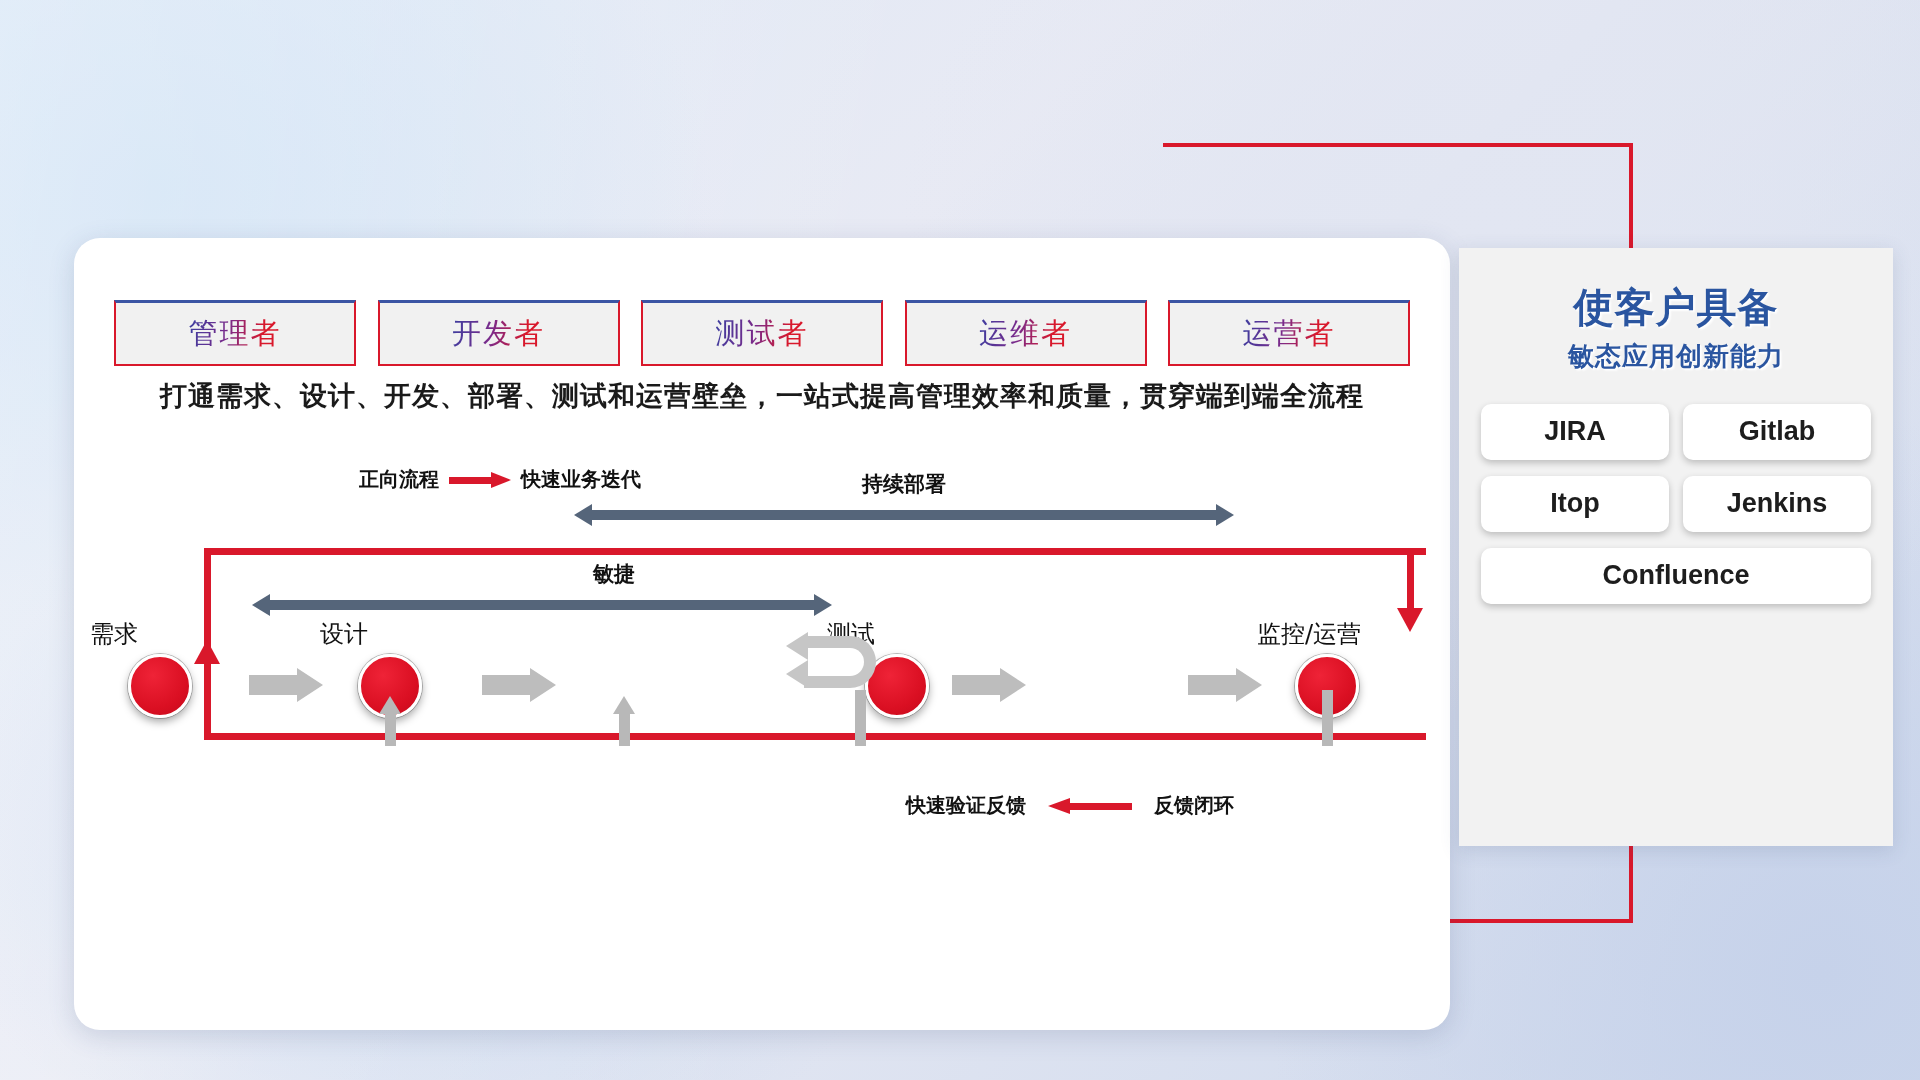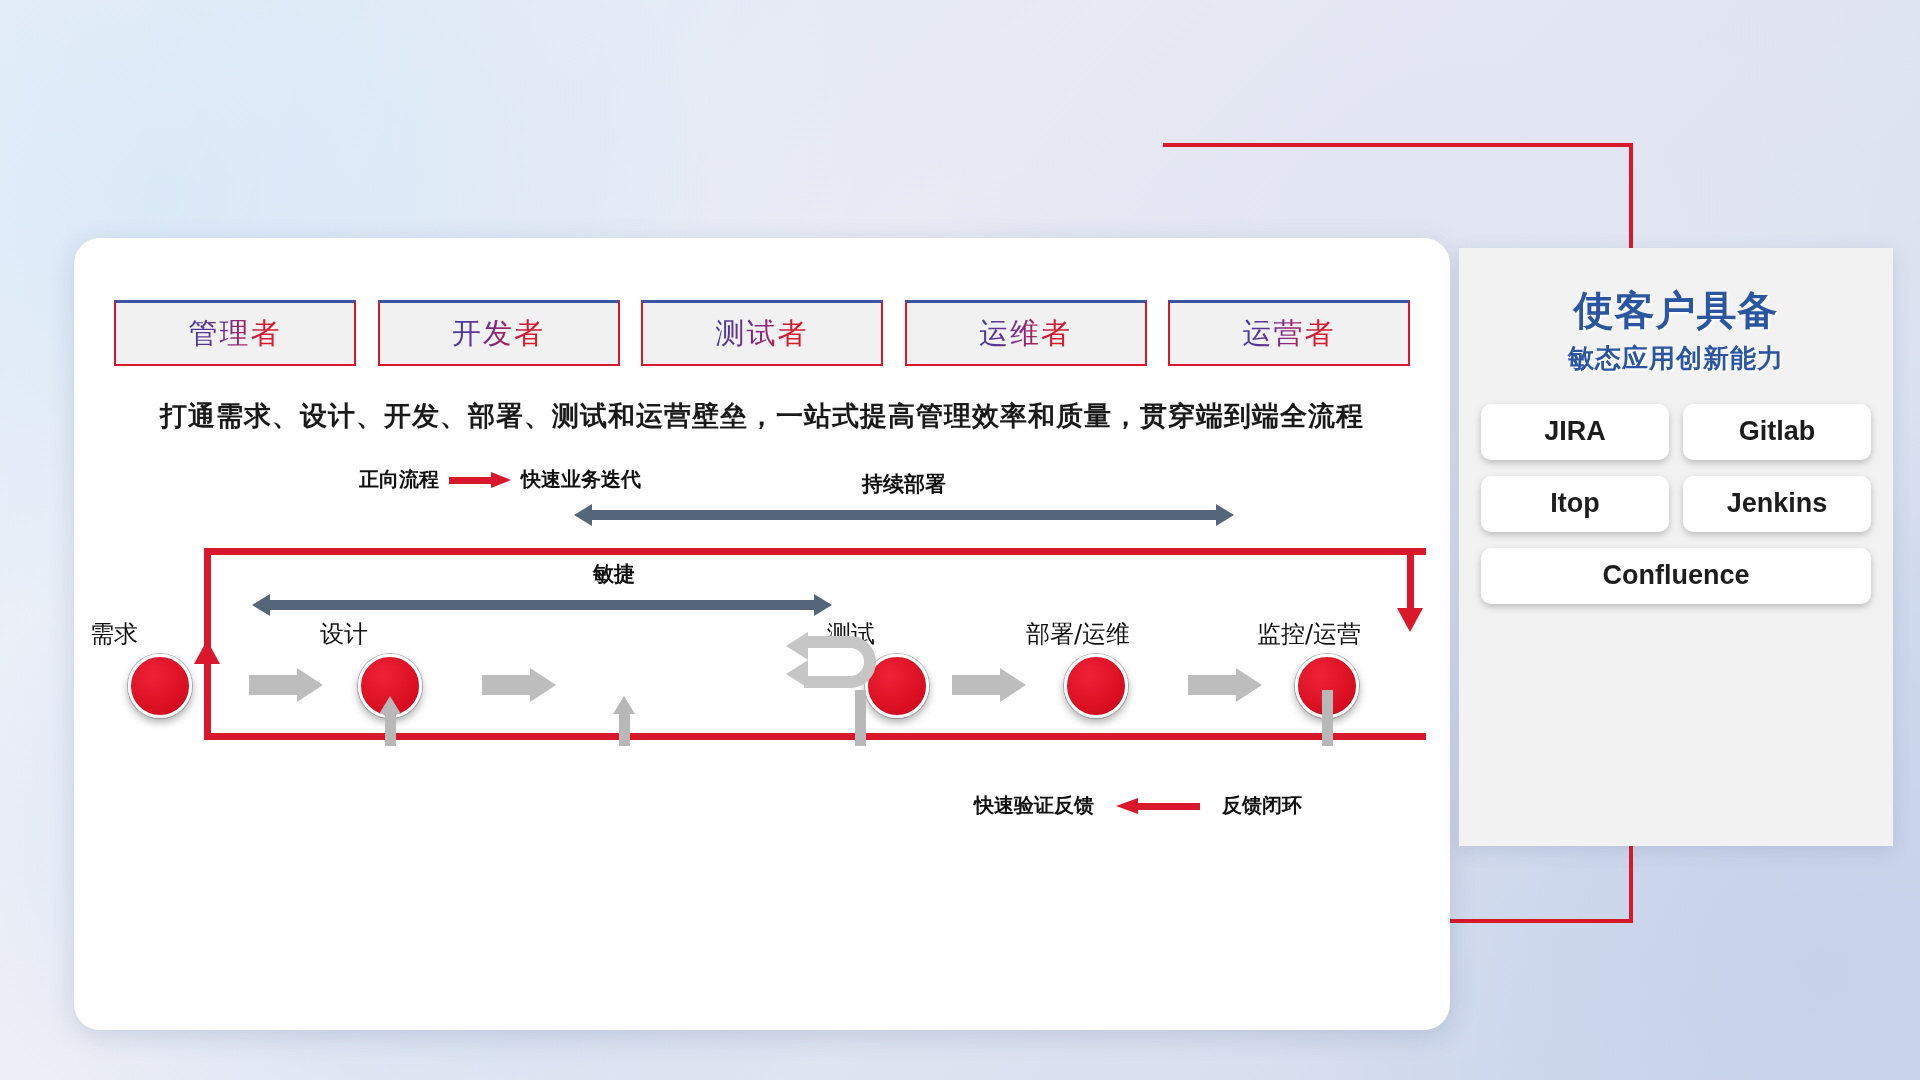--- a/index.html
+++ b/index.html
@@ -51,42 +51,42 @@
   }
   .role-label{
     font-size:29px;font-weight:400;letter-spacing:2px;
     background:linear-gradient(100deg,#3b3ea0 0%,#7a2a8a 42%,#d9182b 78%);
     -webkit-background-clip:text;background-clip:text;
     -webkit-text-fill-color:transparent;color:#a0236a;
   }
 
   
   #headline{
-    position:absolute;left:0;right:0;top:160px;text-align:center;
+    position:absolute;left:0;right:0;top:140px;text-align:center;
     font-size:27px;font-weight:bold;color:#1a1a1a;letter-spacing:1px;
     font-family:"DejaVu Sans",sans-serif;
   }
 
   
   #legend-forward{
     position:absolute;left:285px;top:228px;
     display:flex;align-items:center;gap:10px;
     font-size:20px;font-weight:bold;color:#111;
     font-family:"DejaVu Sans",sans-serif;white-space:nowrap;
   }
   .red-arrow-r{display:inline-block;width:62px;height:12px;position:relative;}
   .red-arrow-r:before{content:"";position:absolute;left:0;top:3px;width:44px;height:7px;background:#d9182b;}
   .red-arrow-r:after{content:"";position:absolute;right:0;top:-2px;border-left:20px solid #d9182b;border-top:8px solid transparent;border-bottom:8px solid transparent;}
   .red-arrow-l{display:inline-block;width:84px;height:12px;position:relative;}
   .red-arrow-l:before{content:"";position:absolute;right:0;top:3px;width:62px;height:7px;background:#d9182b;}
   .red-arrow-l:after{content:"";position:absolute;left:0;top:-2px;border-right:22px solid #d9182b;border-top:8px solid transparent;border-bottom:8px solid transparent;}
 
   
   #legend-feedback{
-    position:absolute;left:900px;top:554px;
+    position:absolute;left:832px;top:554px;
     display:flex;align-items:center;gap:22px;
     font-size:20px;font-weight:bold;color:#111;
     font-family:"DejaVu Sans",sans-serif;white-space:nowrap;
   }
 
   
   #rail{
     position:absolute;left:130px;top:310px;width:1222px;height:192px;
     border:7px solid #d9182b;border-right:none;box-sizing:border-box;
   }
@@ -146,21 +146,21 @@
   #uturn .tipB{position:absolute;left:2px;top:24px;border-right:22px solid #c6c6c6;border-top:14px solid transparent;border-bottom:14px solid transparent;}
 
   
   #panel{
     position:absolute;left:1459px;top:248px;width:434px;height:598px;
     background:#f2f2f2;box-shadow:0 4px 18px rgba(60,80,120,.16);
   }
   #panel-title{
     margin-top:34px;text-align:center;
     font-size:40px;font-weight:bold;color:#2a55a0;line-height:1.45;
-    font-family:Liberation Serif, serif;letter-spacing:1px;
+    font-family:Liberation Mono, monospace;letter-spacing:1px;
     text-shadow:1px 1px 0 #ffffff, 2px 2px 2px rgba(255,255,255,.9);
   }
   #panel-title div:last-child{font-size:26px;}
   #tools{
     margin:26px 22px 0 22px;display:flex;flex-wrap:wrap;gap:16px 14px;
   }
   .tool{
     background:#fff;border-radius:10px;height:56px;
     display:flex;align-items:center;justify-content:center;
     font-size:27px;font-weight:bold;color:#1d1d1d;
@@ -234,24 +234,20 @@
       <div class="stage-dot"></div>
     </div>
     <div class="stage" style="left:316px;">
       <div class="stage-label">设计</div>
       <div class="stage-dot"></div>
     </div>
     <div class="stage" style="left:823px;">
       <div class="stage-label">测试</div>
       <div class="stage-dot"></div>
     </div>
-    <div class="stage" style="left:1022px;">
-      <div class="stage-label">部署/运维</div>
-      <div class="stage-dot"></div>
-    </div>
     <div class="stage" style="left:1253px;">
       <div class="stage-label">监控/运营</div>
       <div class="stage-dot"></div>
     </div>
   </div>
 
   <div class="leg" style="left:311px;top:474px;height:34px;"></div>
   <div class="leg-head" style="left:305px;top:458px;"></div>
   <div class="leg" style="left:545px;top:474px;height:34px;"></div>
   <div class="leg-head" style="left:539px;top:458px;"></div>

